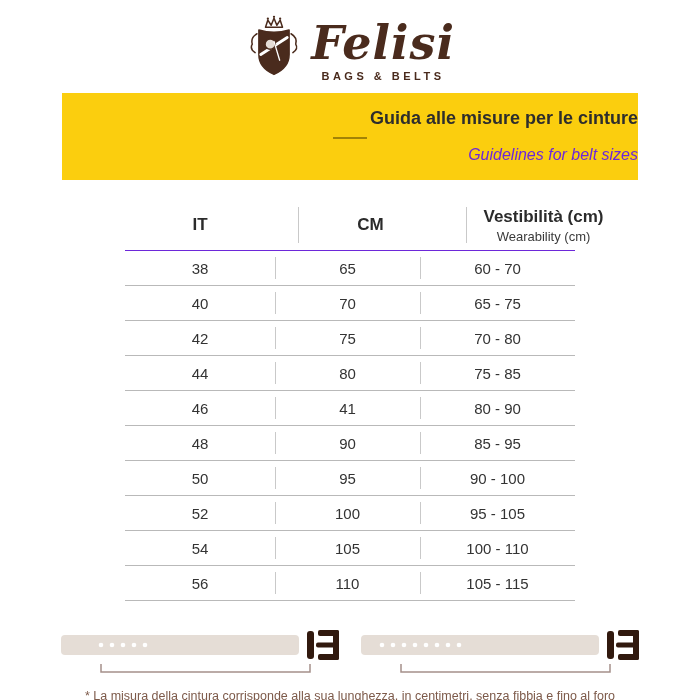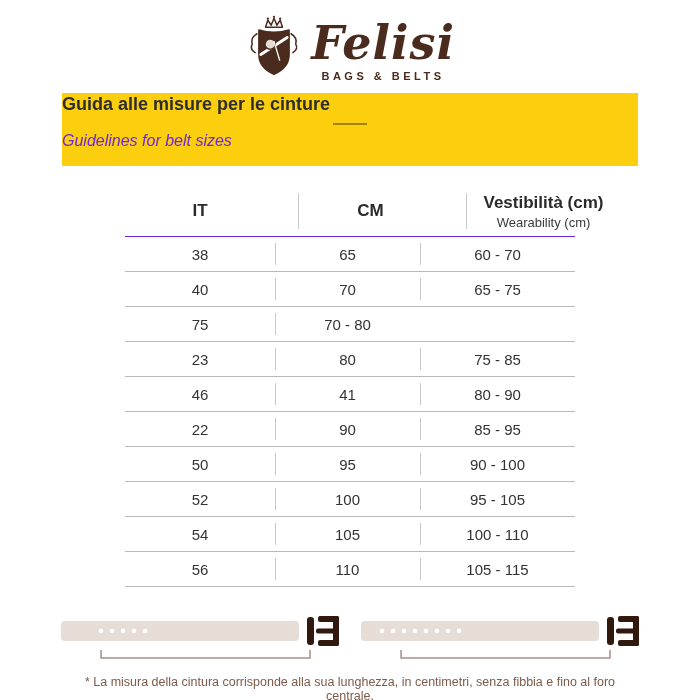--- a/index.html
+++ b/index.html
@@ -25,22 +25,22 @@
   }
   .brand-tagline {
     font-size:11px; font-weight:bold; letter-spacing:3.5px;
     color:#4a2b1d; margin-top:3px; text-transform:uppercase;
   }
 
   
   .banner {
     margin:11px 62px 0 62px;
     background:#fbce0e;
-    text-align:left;
-    padding:1px 0 16px 0;
+    text-align:right;
+    padding:15px 0 16px 0;
   }
   .banner-title { font-size:18px; font-weight:bold; color:#2d2d2d; }
   .banner-divider { width:34px; height:2px; background:rgba(90,70,0,0.55); margin:8px auto 7px auto; }
   .banner-subtitle { font-size:16px; font-style:italic; font-weight:500; color:#6d28d9; }
 
   
   .size-table { width:450px; margin:25px auto 0 auto; }
   .t-header {
     display:grid; grid-template-columns:150px 145px 155px;
     align-items:center; min-height:40px;
@@ -124,35 +124,36 @@
     <div class="td">38</div>
     <div class="td">65</div>
     <div class="td">60 - 70</div>
   </div>
   <div class="t-row">
     <div class="td">40</div>
     <div class="td">70</div>
     <div class="td">65 - 75</div>
   </div>
   <div class="t-row">
+    <div class="td">42</div>
     <div class="td">75</div>
     <div class="td">70 - 80</div>
   </div>
   <div class="t-row">
-    <div class="td">23</div>
+    <div class="td">44</div>
     <div class="td">80</div>
     <div class="td">75 - 85</div>
   </div>
   <div class="t-row">
     <div class="td">46</div>
     <div class="td">41</div>
     <div class="td">80 - 90</div>
   </div>
   <div class="t-row">
-    <div class="td">22</div>
+    <div class="td">48</div>
     <div class="td">90</div>
     <div class="td">85 - 95</div>
   </div>
   <div class="t-row">
     <div class="td">50</div>
     <div class="td">95</div>
     <div class="td">90 - 100</div>
   </div>
   <div class="t-row">
     <div class="td">52</div>

